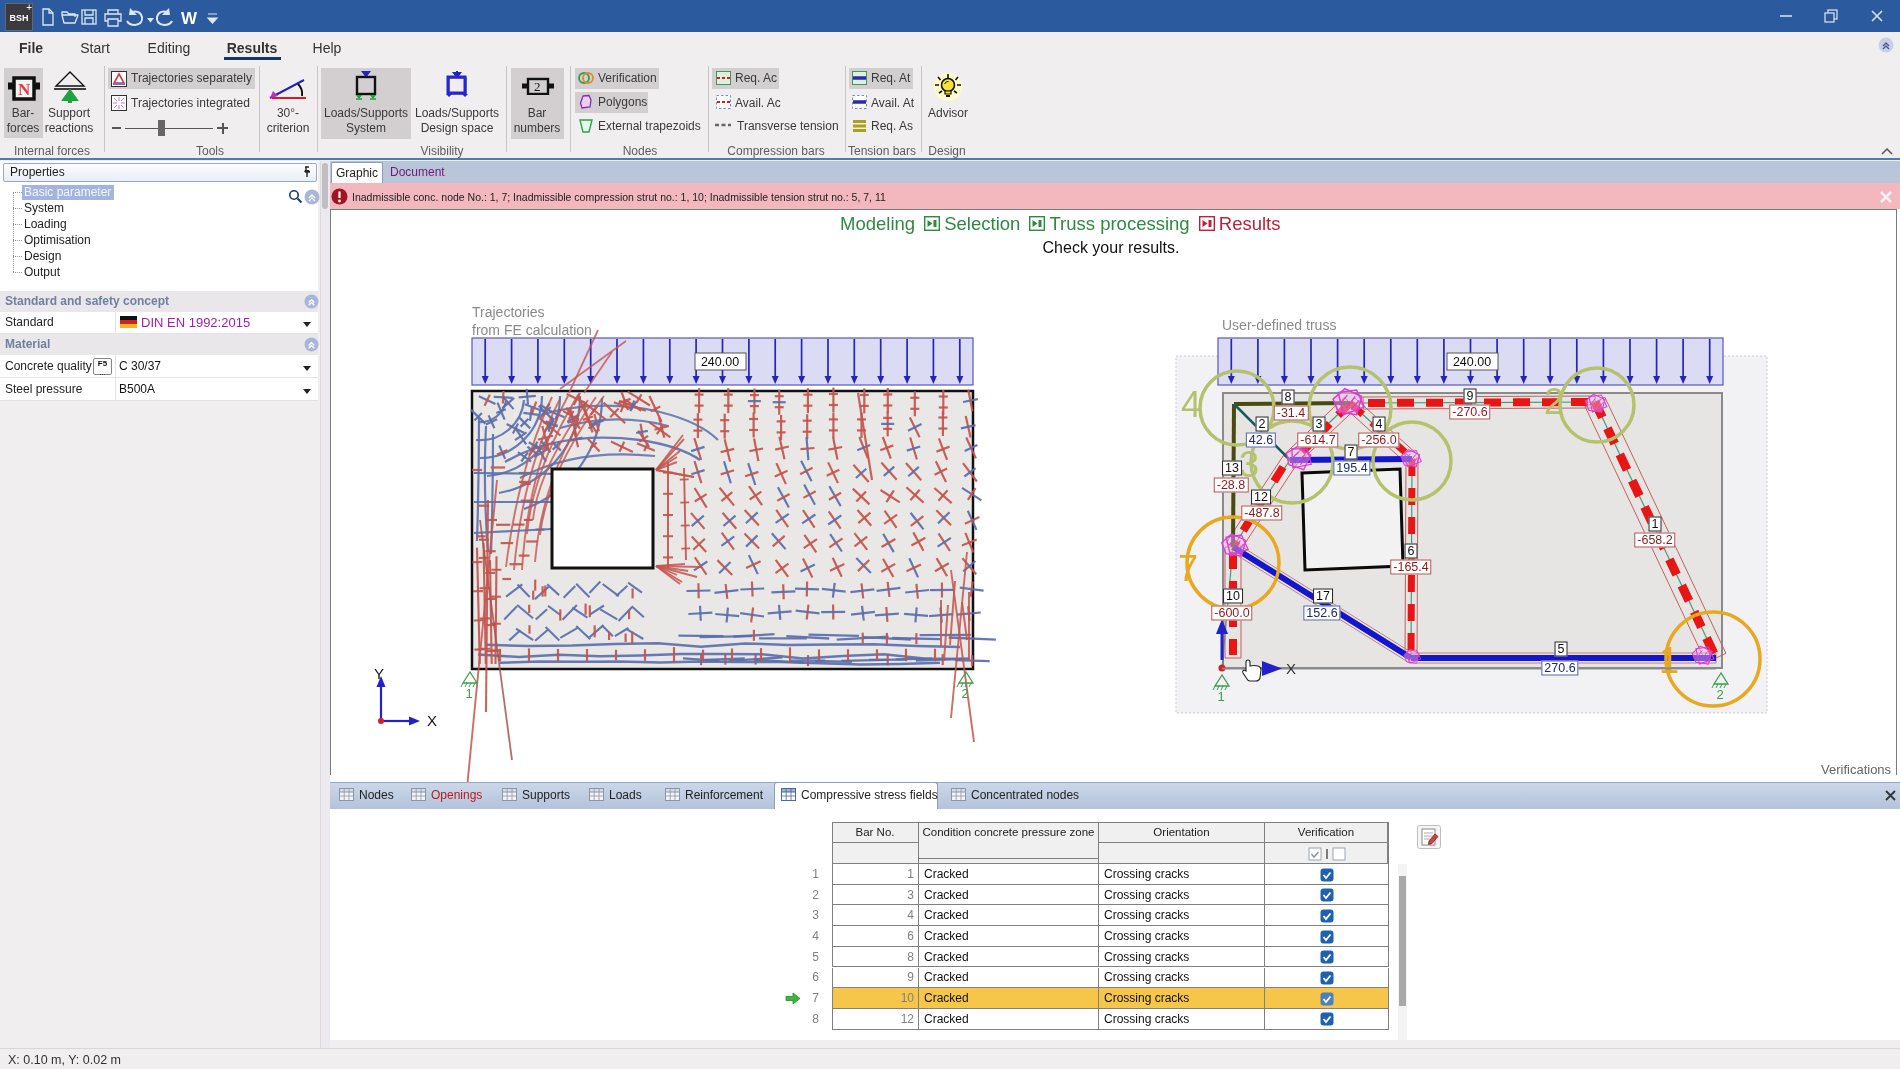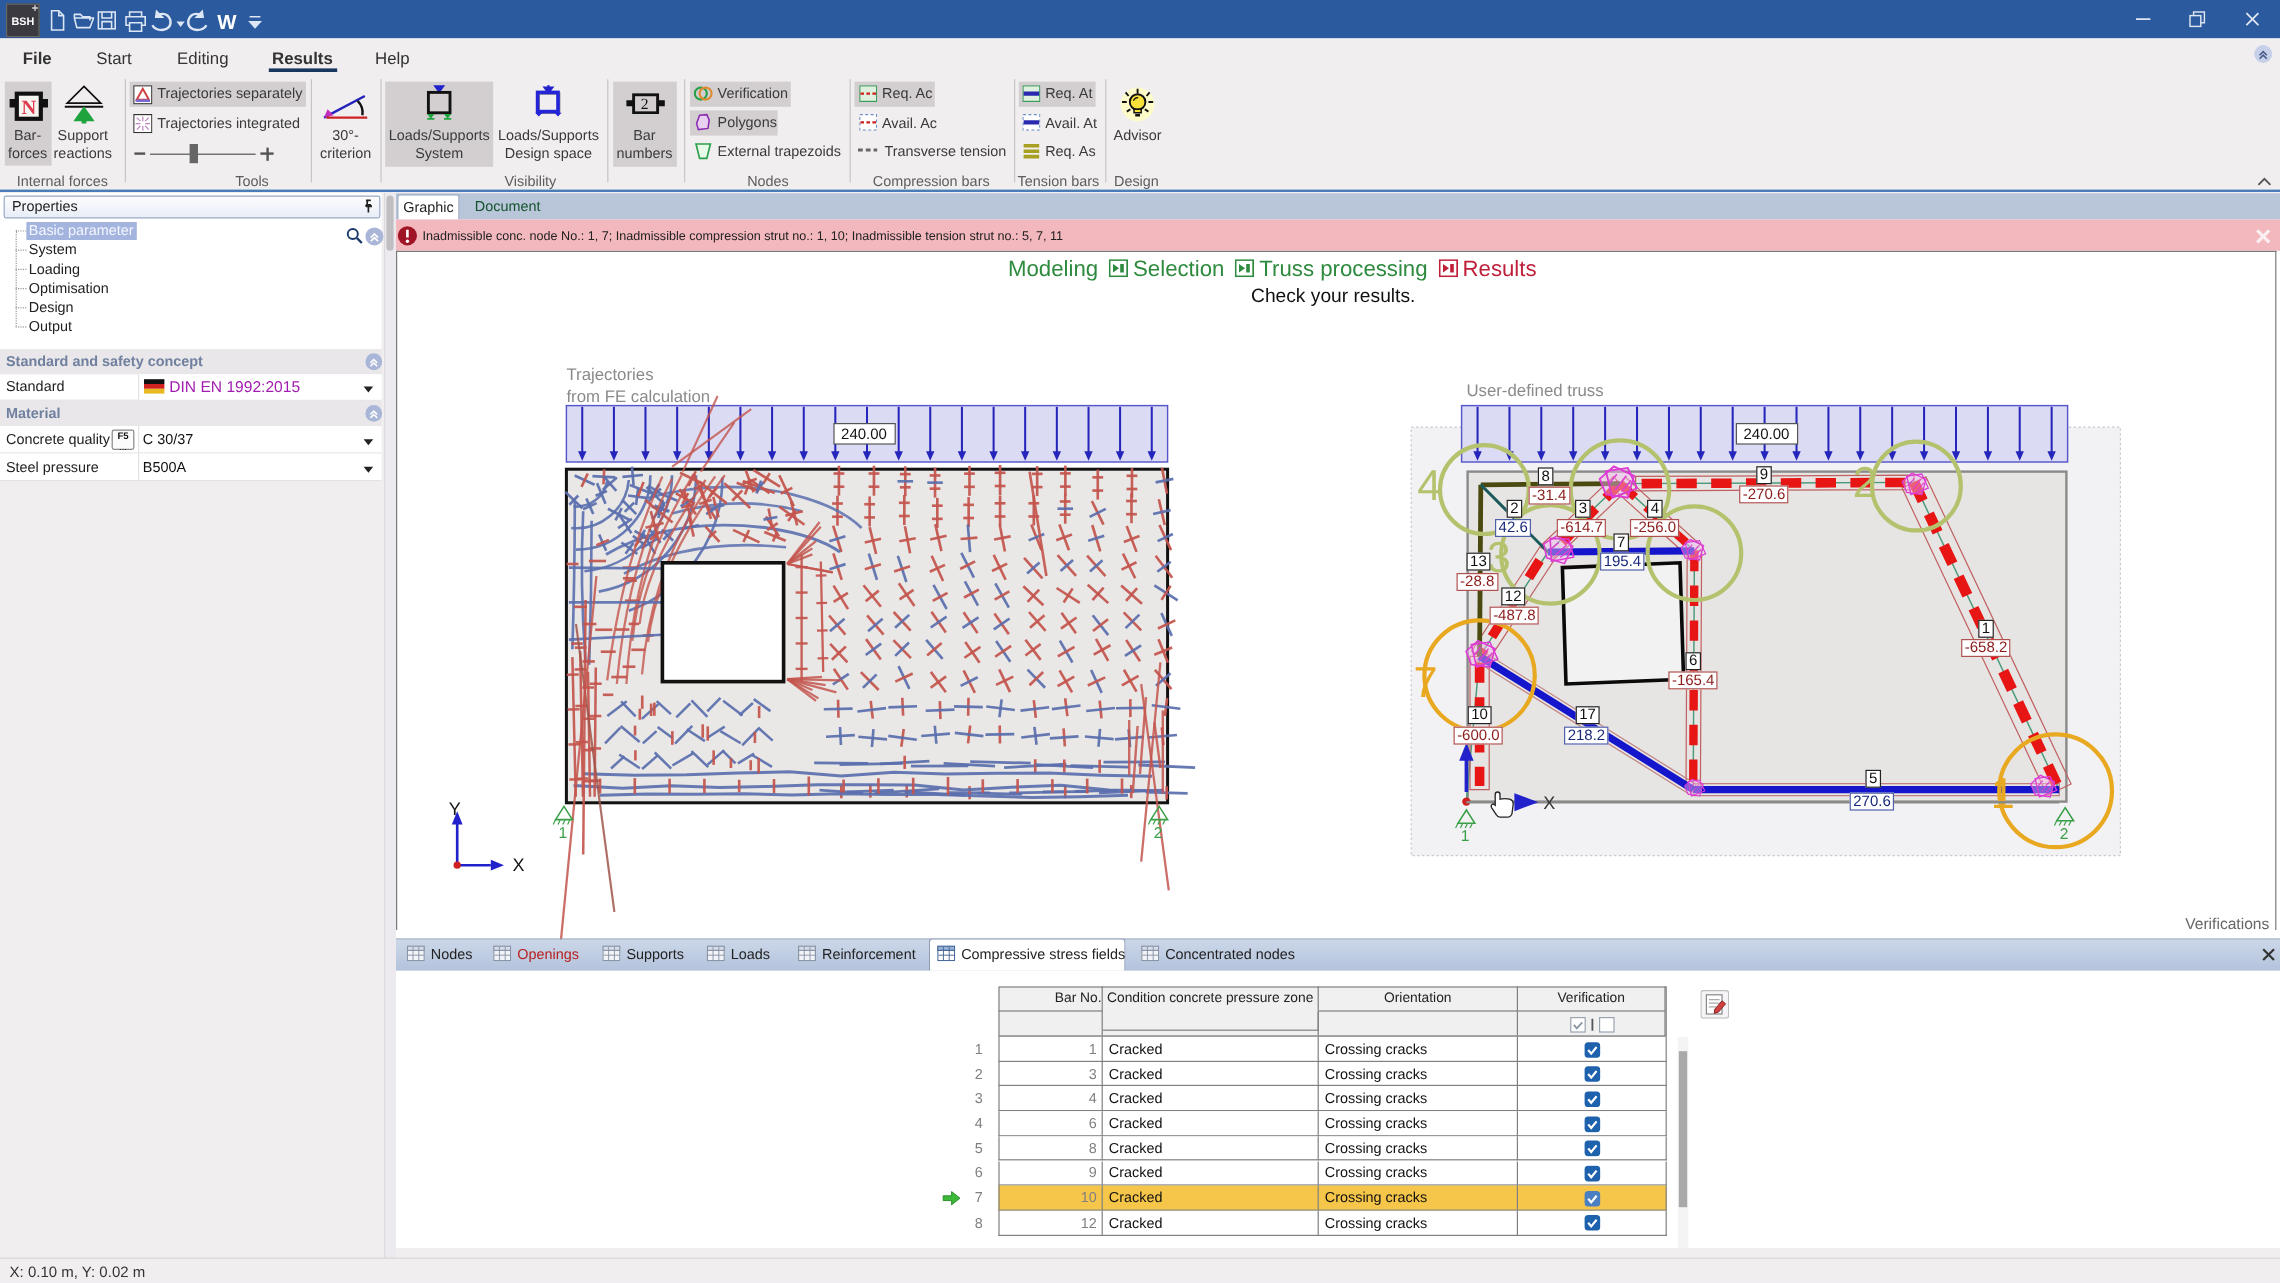--- a/index.html
+++ b/index.html
@@ -13,21 +13,21 @@
 .hl{background:#d3cfd1}
 .rowbtn{position:absolute;height:21px;line-height:21px;font-size:12px;color:#3a3a3a;white-space:nowrap}
 #leftpanel{left:0;top:161px;width:320px;height:887px;background:#f1eef0}
 #mainarea{left:330px;top:161px;width:1570px;height:887px;background:#fff}
 #statusbar{left:0;top:1048px;width:1900px;height:21px;background:#f1eef0;border-top:1px solid #d8d4d8}
 .treeitem{position:absolute;left:24px;font-size:12px;color:#222;height:15px;line-height:15px}
 .sechead{position:absolute;left:0;width:318px;height:21px;background:#e9e7ea;color:#70809f;font-weight:bold;font-size:12px;line-height:21px;padding-left:5px}
 .prow{position:absolute;left:0;width:318px;height:21px;background:#fff;border-bottom:1px solid #e4e2e4;font-size:12px;color:#222;line-height:20px}
 .dd{position:absolute;right:6px;top:8px;width:0;height:0;border-left:4px solid transparent;border-right:4px solid transparent;border-top:5px solid #222}
 .tabsel{position:absolute;background:#fff;border:1px solid #8e9cb5;border-bottom:none;border-radius:2px 2px 0 0;font-size:12px;color:#222;text-align:center}
-.tabun{position:absolute;font-size:12px;color:#14532d;text-align:center}
+.tabun{position:absolute;font-size:12px;color:#701a75;}
 .lblbox{position:absolute;transform:translate(-50%,-50%);background:#fff;border:1px solid #222;font-size:12.5px;color:#111;line-height:13px;padding:0px 2px;white-space:nowrap}
 .valneg{border:1px solid #b05050;color:#8b1a1a}
 .valpos{border:1px solid #5060a8;color:#1a2a7a}
 </style></head><body>
 <div class="abs" id="titlebar"></div>
 <div class="abs" style="left:5px;top:3px;width:28px;height:28px;background:#3a3a40;border:1px solid #666">
     <div style="color:#fff;font-size:9px;font-weight:bold;text-align:center;margin-top:9px;letter-spacing:0">BSH</div>
     <div style="position:absolute;right:0px;top:-2px;color:#fff;font-size:10px">+</div>
   </div>
 <svg class="abs" style="left:38px;top:6px" width="220" height="22" viewBox="0 0 220 22">
@@ -1079,21 +1079,21 @@
 <div class="lblbox valneg" style="left:1231px;top:485px">-28.8</div>
 <div class="lblbox " style="left:1261px;top:497px">12</div>
 <div class="lblbox valneg" style="left:1262px;top:513px">-487.8</div>
 <div class="lblbox " style="left:1411px;top:551px">6</div>
 <div class="lblbox valneg" style="left:1411px;top:567px">-165.4</div>
 <div class="lblbox " style="left:1655px;top:524px">1</div>
 <div class="lblbox valneg" style="left:1655px;top:540px">-658.2</div>
 <div class="lblbox " style="left:1233px;top:596px">10</div>
 <div class="lblbox valneg" style="left:1232px;top:613px">-600.0</div>
 <div class="lblbox " style="left:1323px;top:596px">17</div>
-<div class="lblbox valpos" style="left:1322px;top:613px">218.2</div>
+<div class="lblbox valpos" style="left:1322px;top:613px">152.6</div>
 <div class="lblbox " style="left:1561px;top:649px">5</div>
 <div class="lblbox valpos" style="left:1560px;top:668px">270.6</div>
 <div class="abs" style="left:1821px;top:762px;font-size:13px;color:#666">Verifications</div>
 <div class="abs" style="left:330px;top:782px;width:1570px;height:27px;background:linear-gradient(#ccd7e8,#b3c3dc);border-top:1px solid #98a8c0"></div>
 <div class="abs" style="left:339px;top:788px;font-size:12px;color:#222;white-space:nowrap"><svg width="15" height="13" viewBox="0 0 15 13" style="vertical-align:-2px;margin-right:5px">
       <rect x="0.5" y="0.5" width="14" height="12" fill="#f2f4f8" stroke="#8a96a8"></rect>
       <rect x="0.5" y="0.5" width="14" height="3.5" fill="#d7dde8" stroke="#8a96a8"></rect>
       <path d="M5.2 1 v11.5 M10 1 v11.5 M1 8 h13.5" stroke="#8a96a8" stroke-width="0.8"></path>
     </svg>Nodes</div>
 <div class="abs" style="left:411px;top:788px;font-size:12px;color:#b91c1c;white-space:nowrap"><svg width="15" height="13" viewBox="0 0 15 13" style="vertical-align:-2px;margin-right:5px">
@@ -1126,21 +1126,21 @@
       <rect x="0.5" y="0.5" width="14" height="12" fill="#f2f4f8" stroke="#8a96a8"></rect>
       <rect x="0.5" y="0.5" width="14" height="3.5" fill="#d7dde8" stroke="#8a96a8"></rect>
       <path d="M5.2 1 v11.5 M10 1 v11.5 M1 8 h13.5" stroke="#8a96a8" stroke-width="0.8"></path>
     </svg>Concentrated nodes</div>
 <svg class="abs" style="left:1884px;top:789px" width="13" height="13" viewBox="0 0 13 13">
     <path d="M2 2 l9 9 M11 2 l-9 9" stroke="#333" stroke-width="1.8"></path>
   </svg>
 <div class="abs" style="left:330px;top:809px;width:1570px;height:231px;background:#fff"></div>
 <div class="abs" style="left:330px;top:1040px;width:1570px;height:8px;background:#f1eef0"></div>
 <div class="abs" style="left:832px;top:822px;width:557px;height:42px;background:#f0f0f0;border:1px solid #808080"></div>
-<div class="abs" style="left:832px;top:822px;width:87px;height:21px;border-right:1px solid #808080;border-bottom:1px solid #808080;font-size:11.5px;color:#222;text-align:right;line-height:21px;white-space:nowrap;overflow:hidden">Bar No.</div>
+<div class="abs" style="left:832px;top:822px;width:87px;height:21px;border-right:1px solid #808080;border-bottom:1px solid #808080;font-size:11.5px;color:#222;text-align:center;line-height:21px;white-space:nowrap;overflow:hidden">Bar No.</div>
 <div class="abs" style="left:832px;top:843px;width:87px;height:21px;border-right:1px solid #808080;border-bottom:1px solid #808080"></div>
 <div class="abs" style="left:919px;top:822px;width:180px;height:37px;border-right:1px solid #808080;border-bottom:1px solid #808080;font-size:11.5px;color:#222;text-align:center;line-height:21px;white-space:nowrap;overflow:hidden">Condition concrete pressure zone</div>
 <div class="abs" style="left:919px;top:843px;width:180px;height:21px;border-right:1px solid #808080;border-bottom:1px solid #808080"></div>
 <div class="abs" style="left:1099px;top:822px;width:166px;height:21px;border-right:1px solid #808080;border-bottom:1px solid #808080;font-size:11.5px;color:#222;text-align:center;line-height:21px;white-space:nowrap;overflow:hidden">Orientation</div>
 <div class="abs" style="left:1099px;top:843px;width:166px;height:21px;border-right:1px solid #808080;border-bottom:1px solid #808080"></div>
 <div class="abs" style="left:1265px;top:822px;width:123px;height:21px;border-right:1px solid #808080;border-bottom:1px solid #808080;font-size:11.5px;color:#222;text-align:center;line-height:21px;white-space:nowrap;overflow:hidden">Verification</div>
 <div class="abs" style="left:1265px;top:843px;width:123px;height:21px;border-right:1px solid #808080;border-bottom:1px solid #808080"></div>
 <svg class="abs" style="left:1308px;top:847px" width="38" height="14" viewBox="0 0 38 14">
 <rect x="1" y="1" width="12" height="12" fill="#fff" stroke="#9aa4b0"></rect>
     <path d="M3.5 7 l2.5 3 l4.5 -5" stroke="#8a96a4" fill="none" stroke-width="1.5"></path>

